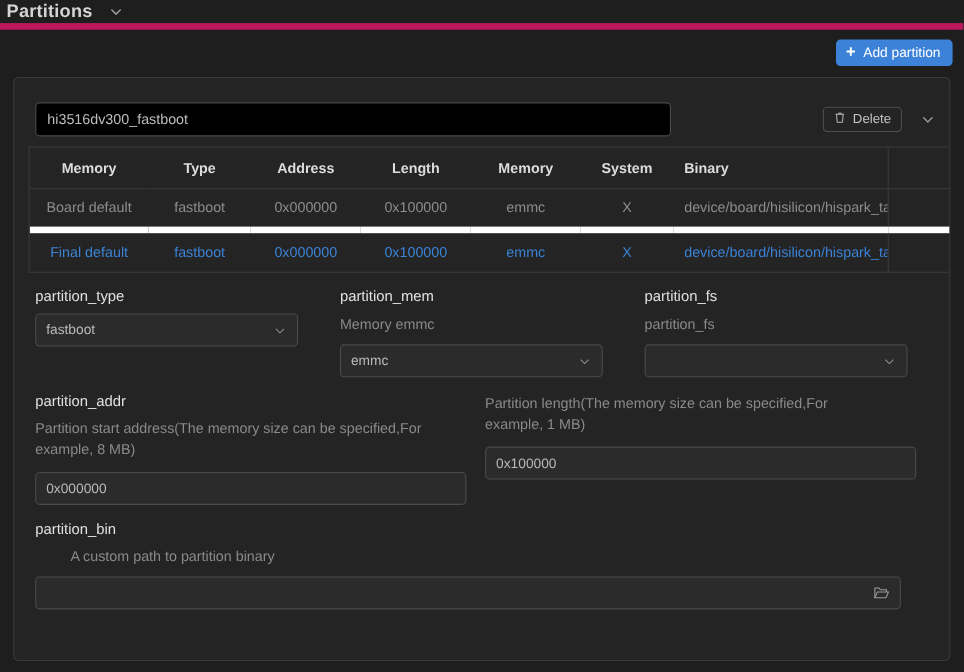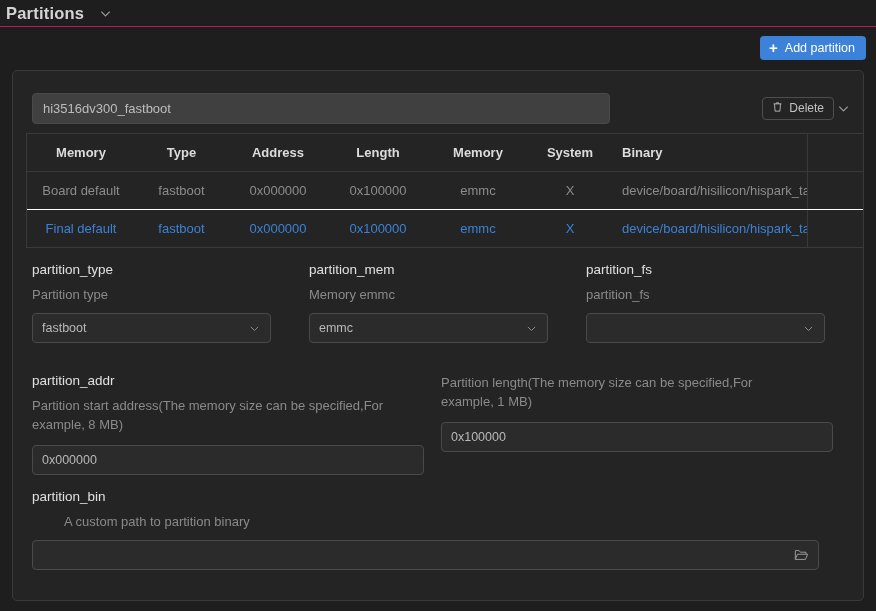--- a/index.html
+++ b/index.html
@@ -10,21 +10,21 @@
     font-family: "Liberation Sans", sans-serif;
     overflow: hidden;
   }
 
   
   #page-header {
     height: 27px;
     display: flex;
     align-items: center;
     padding-left: 6px;
-    border-bottom: 1px solid #be185d;
+    border-bottom: 6px solid #be185d;
     background: #1e1e1e;
   }
   #page-header .title {
     font-size: 16.5px;
     font-weight: bold;
     color: #d4d4d4;
     letter-spacing: .2px;
   }
   #page-header .chev {
     margin-left: 14px;
@@ -78,34 +78,34 @@
   
   .name-row {
     display: flex;
     align-items: center;
     padding: 18px 0 0 19px;
     height: 56px;
   }
   #partition-name-input {
     width: 578px;
     height: 31px;
-    background: #404040;
+    background: #000000;
     border: 1px solid #4a4a4a;
     border-radius: 4px;
     color: #bdbdbd;
     font-size: 13px;
     font-family: "Liberation Sans", sans-serif;
     padding: 0 10px;
     outline: none;
   }
   .name-row-right {
     margin-left: auto;
     display: flex;
     align-items: center;
-    gap: 2px;
+    gap: 16px;
     padding-right: 12px;
   }
   #delete-btn {
     display: inline-flex;
     align-items: center;
     gap: 6px;
     background: transparent;
     border: 1px solid #4e4e4e;
     border-radius: 4px;
     color: #c2c2c2;
@@ -142,21 +142,21 @@
     overflow: hidden;
   }
   table.cfg th {
     color: #dcdcdc;
     font-weight: bold;
     height: 37px;
     border-bottom: 1px solid #3a3a3a;
   }
   table.cfg td {
     height: 38px;
-    border-bottom: 1px solid #ffffff;
+    border-bottom: 6px solid #ffffff;
   }
   table.cfg tr.row-default td { color: #8c8c8c; }
   table.cfg tr.row-final td   { color: #3b82d6; }
   table.cfg tr:last-child td  { border-bottom: none; }
   table.cfg td.binary, table.cfg th.binary {
     text-align: left;
     padding-left: 10px;
     border-right: 1px solid #3a3a3a;
   }
   col.c-config  { width: 108px; }
@@ -199,21 +199,21 @@
   }
   .sel .chev-sm {
     margin-left: auto;
     color: #8e8e8e;
     display: flex;
     align-items: center;
   }
   .txt { cursor: text; }
   .row1 .field { width: 257px; margin-right: 38px; }
   .row1 .field .f-desc { height: 19px; }
-  .row2 { margin-top: 30px; }
+  .row2 { margin-top: 14px; }
   .row2 .field { width: 392px; margin-right: 17px; }
   .row2 .field .f-desc { height: 40px; width: 360px; }
   .row3 { margin-top: 14px; }
   .row3 .field { width: 787px; }
   .row3 .field .f-desc { height: 19px; margin-left: 32px; }
   .row3 .txt { padding-right: 30px; }
   .folder-icon {
     position: absolute;
     right: 9px;
     top: 50%;
@@ -313,21 +313,20 @@
         </tr>
       </tbody>
     </table>
   </div>
 
   <div class="form-area">
 
     <div class="field-row row1">
       <div class="field">
         <div class="f-label">partition_type</div>
-        <div class="f-desc">Partition type</div>
         <div class="sel">
           <span>fastboot</span>
           <span class="chev-sm">
             <svg width="13" height="13" viewBox="0 0 16 16" fill="none" stroke="currentColor" stroke-width="1.2">
               <path d="M3.5 6 L8 10.5 L12.5 6"></path>
             </svg>
           </span>
         </div>
       </div>
 

